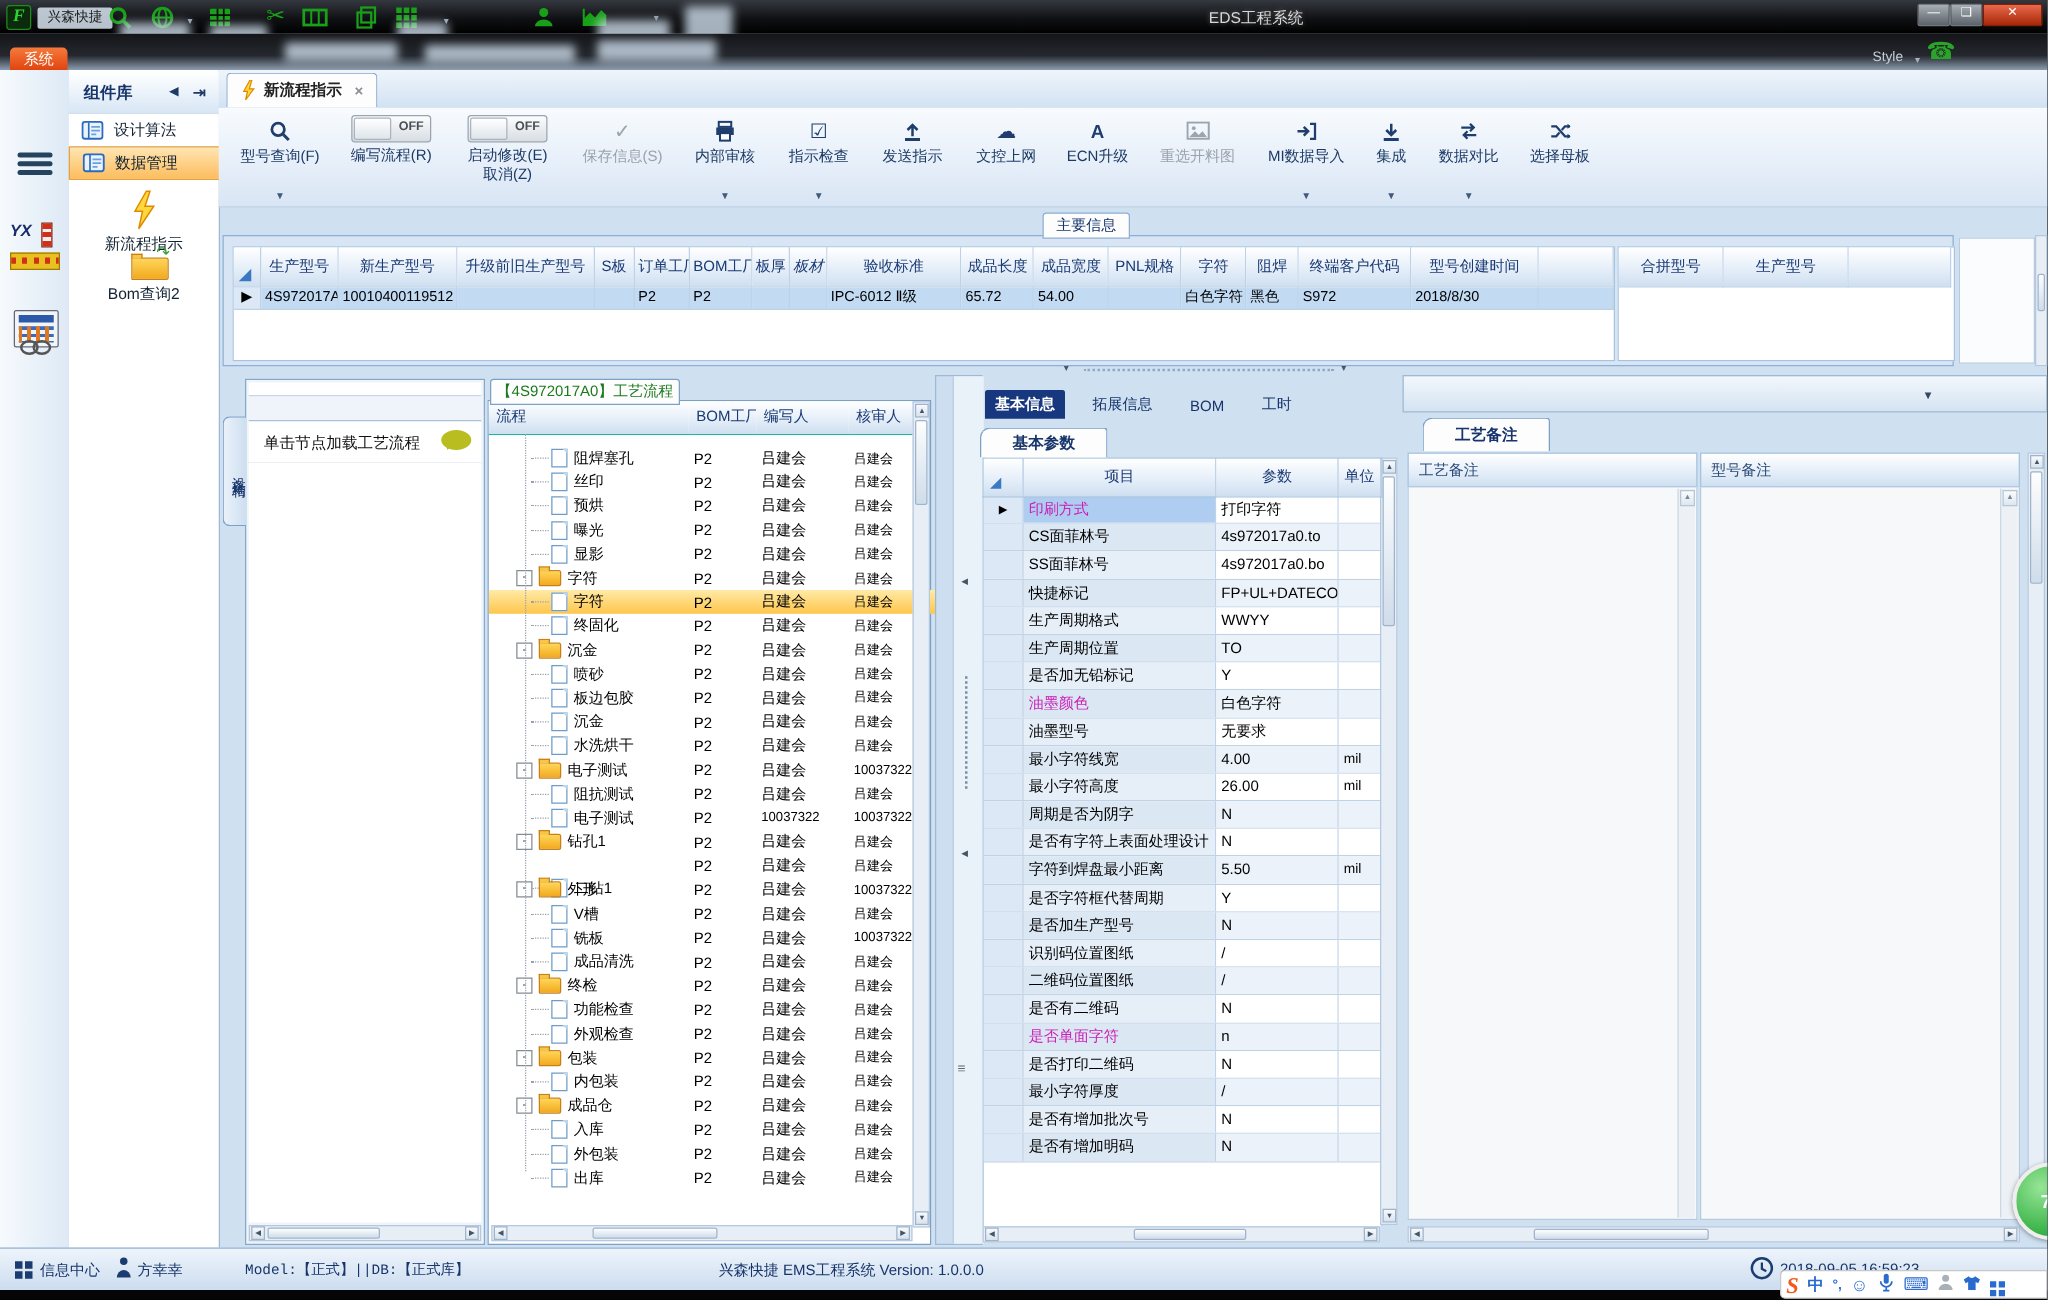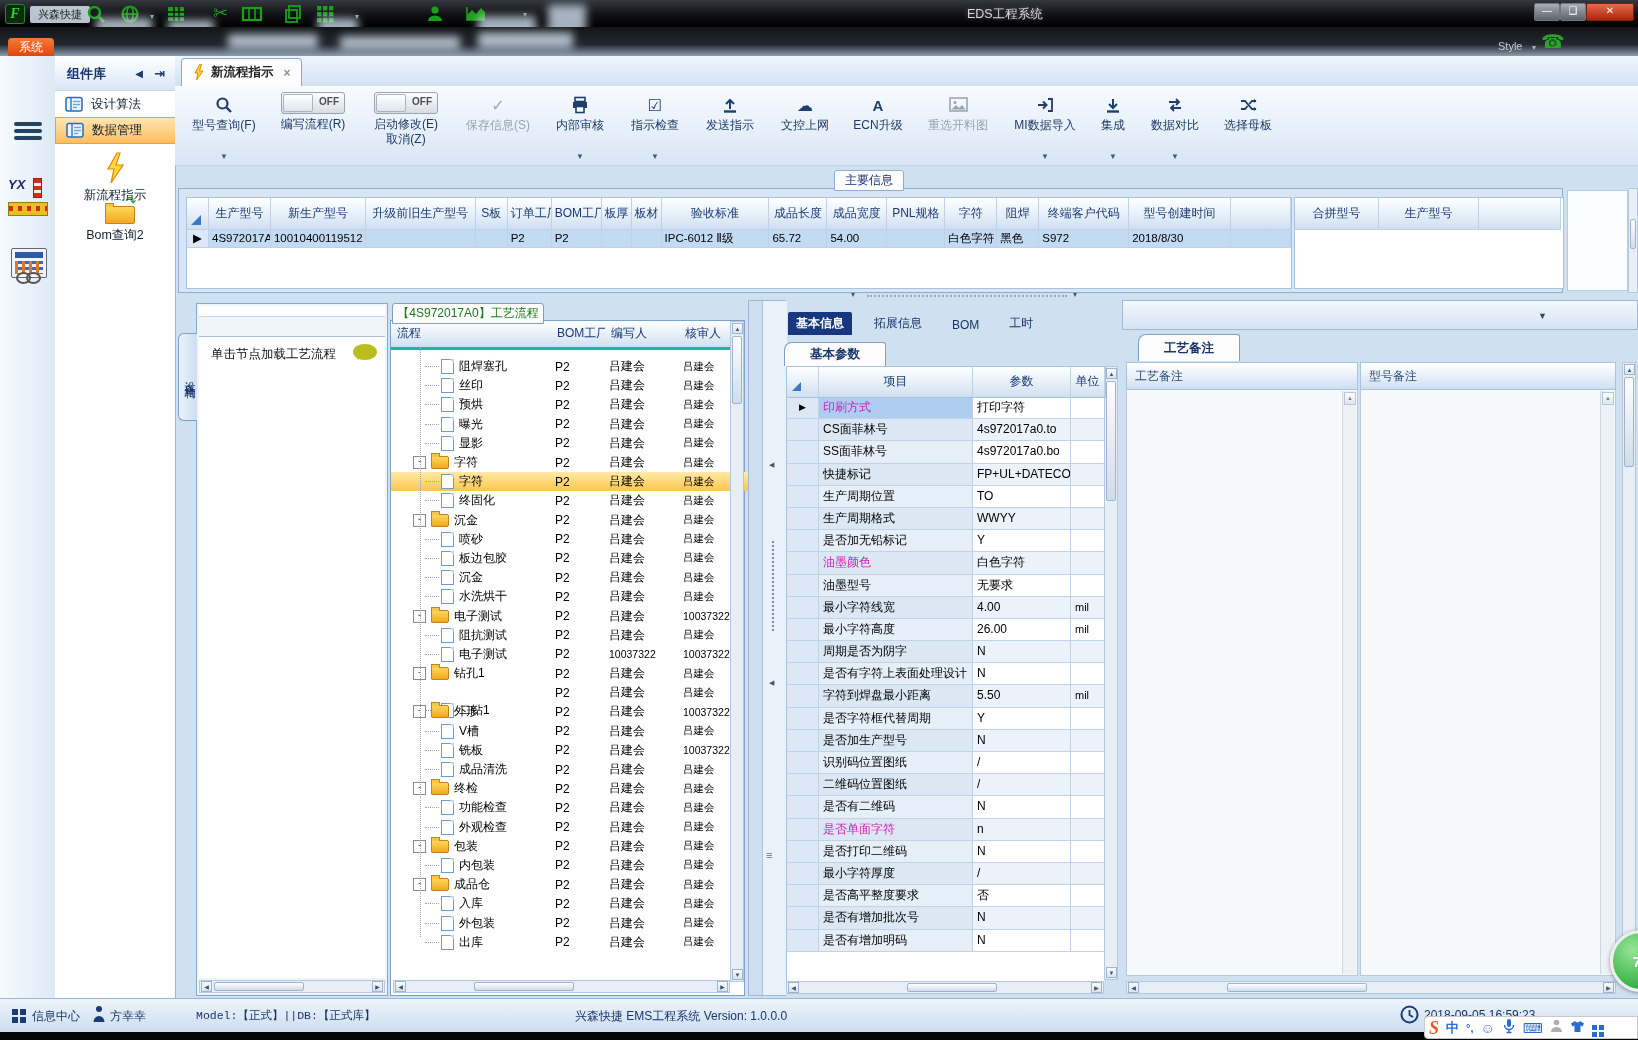--- a/index.html
+++ b/index.html
@@ -116,21 +116,21 @@
   
   .sbh{position:absolute;height:13px;background:#e7eef6;border:1px solid #b5c8dd;box-sizing:border-box;}
   .sbv{position:absolute;width:14px;background:#e7eef6;border:1px solid #b5c8dd;box-sizing:border-box;}
   .sbtn{position:absolute;width:11px;height:11px;background:linear-gradient(#f8fafc,#d9e3ee);border:1px solid #9fb4cc;
     font-size:6px;line-height:10px;text-align:center;color:#456;box-sizing:border-box;}
   .sthumb{position:absolute;background:linear-gradient(#fdfefe,#cfdcea);border:1px solid #9fb4cc;border-radius:2px;box-sizing:border-box;}
   
   .treepanel{position:absolute;left:390px;top:320px;width:355px;height:676px;background:#fff;border:1px solid #7da0c7;box-sizing:border-box;}
   .treetitle{position:absolute;left:392px;top:303px;width:150px;height:19px;background:#fdfdfe;border:1px solid #7da0c7;
     border-radius:3px 3px 0 0;color:#1b7a1b;font-size:12px;line-height:18px;text-align:center;z-index:3;overflow:hidden;white-space:nowrap;}
-  .tr-head{display:flex;height:26px;border-bottom:3px solid #14b8a6;}
+  .tr-head{display:flex;height:26px;border-bottom:1px solid #14b8a6;}
   .tr-head .tcell{background:linear-gradient(#ffffff,#e3edf8 60%,#cfdff0);color:#1a3a74;line-height:25px;text-align:left;padding-left:6px;}
   .tree-body{position:absolute;left:0;top:36px;width:401px;height:625px;overflow:hidden;}
   .treeguide{position:absolute;left:29px;top:26px;height:590px;border-left:1px dotted #9aa4ae;}
   .trow{display:flex;height:19.2px;align-items:center;}
   .trow.sel{background:linear-gradient(#ffeaa6,#fec64c);}
   .tcell{box-sizing:border-box;overflow:hidden;white-space:nowrap;font-size:12px;padding-left:4px;}
   .tcell.num{font-size:10.5px;}
   .tflow{display:flex;align-items:center;height:100%;}
   .expbox{width:11px;height:11px;margin-left:18px;border:1px solid #848c94;background:#fff;
     font-size:9px;line-height:9px;text-align:center;color:#333;flex:none;}
@@ -472,21 +472,21 @@
   <div class="mi-table">
       <div class="mi-row mi-head">
         <div class="mi-cell mi-selh" style="width: 22px;"></div>
         <div class="mi-cell" style="width: 62px;">生产型号</div>
         <div class="mi-cell" style="width: 95px;">新生产型号</div>
         <div class="mi-cell" style="width: 110px;">升级前旧生产型号</div>
         <div class="mi-cell" style="width: 32px;">S板</div>
         <div class="mi-cell" style="width: 44px;">订单工厂</div>
         <div class="mi-cell" style="width: 50px;">BOM工厂</div>
         <div class="mi-cell" style="width: 30px;">板厚</div>
-        <div class="mi-cell" style="width: 30px;">板材</div>
+        <div class="mi-cell" style="width: 30px; font-style: italic;">板材</div>
         <div class="mi-cell" style="width: 108px;">验收标准</div>
         <div class="mi-cell" style="width: 58px;">成品长度</div>
         <div class="mi-cell" style="width: 60px;">成品宽度</div>
         <div class="mi-cell" style="width: 58px;">PNL规格</div>
         <div class="mi-cell" style="width: 52px;">字符</div>
         <div class="mi-cell" style="width: 42px;">阻焊</div>
         <div class="mi-cell" style="width: 90px;">终端客户代码</div>
         <div class="mi-cell" style="width: 102px;">型号创建时间</div>
         <div class="mi-cell" style="width: 60px;"></div>
       </div>
@@ -917,28 +917,28 @@
         <div class="pcell punit" style="width: 34px;"></div>
       </div>
       <div class="prow">
         <div class="pcell psellc" style="width: 32px;"></div>
         <div class="pcell pitem" style="width: 154px;">快捷标记</div>
         <div class="pcell pval" style="width: 98px;">FP+UL+DATECODE</div>
         <div class="pcell punit" style="width: 34px;"></div>
       </div>
       <div class="prow">
         <div class="pcell psellc" style="width: 32px;"></div>
+        <div class="pcell pitem" style="width: 154px;">生产周期格式</div>
+        <div class="pcell pval" style="width: 98px;">WWYY</div>
+        <div class="pcell punit" style="width: 34px;"></div>
+      </div>
+      <div class="prow">
+        <div class="pcell psellc" style="width: 32px;"></div>
         <div class="pcell pitem" style="width: 154px;">生产周期位置</div>
         <div class="pcell pval" style="width: 98px;">TO</div>
-        <div class="pcell punit" style="width: 34px;"></div>
-      </div>
-      <div class="prow">
-        <div class="pcell psellc" style="width: 32px;"></div>
-        <div class="pcell pitem" style="width: 154px;">生产周期格式</div>
-        <div class="pcell pval" style="width: 98px;">WWYY</div>
         <div class="pcell punit" style="width: 34px;"></div>
       </div>
       <div class="prow">
         <div class="pcell psellc" style="width: 32px;"></div>
         <div class="pcell pitem" style="width: 154px;">是否加无铅标记</div>
         <div class="pcell pval" style="width: 98px;">Y</div>
         <div class="pcell punit" style="width: 34px;"></div>
       </div>
       <div class="prow">
         <div class="pcell psellc" style="width: 32px;"></div>
@@ -1021,26 +1021,20 @@
       <div class="prow">
         <div class="pcell psellc" style="width: 32px;"></div>
         <div class="pcell pitem" style="width: 154px;">是否打印二维码</div>
         <div class="pcell pval" style="width: 98px;">N</div>
         <div class="pcell punit" style="width: 34px;"></div>
       </div>
       <div class="prow">
         <div class="pcell psellc" style="width: 32px;"></div>
         <div class="pcell pitem" style="width: 154px;">最小字符厚度</div>
         <div class="pcell pval" style="width: 98px;">/</div>
-        <div class="pcell punit" style="width: 34px;"></div>
-      </div>
-      <div class="prow">
-        <div class="pcell psellc" style="width: 32px;"></div>
-        <div class="pcell pitem" style="width: 154px;">是否高平整度要求</div>
-        <div class="pcell pval" style="width: 98px;">否</div>
         <div class="pcell punit" style="width: 34px;"></div>
       </div>
       <div class="prow">
         <div class="pcell psellc" style="width: 32px;"></div>
         <div class="pcell pitem" style="width: 154px;">是否有增加批次号</div>
         <div class="pcell pval" style="width: 98px;">N</div>
         <div class="pcell punit" style="width: 34px;"></div>
       </div>
       <div class="prow">
         <div class="pcell psellc" style="width: 32px;"></div>

